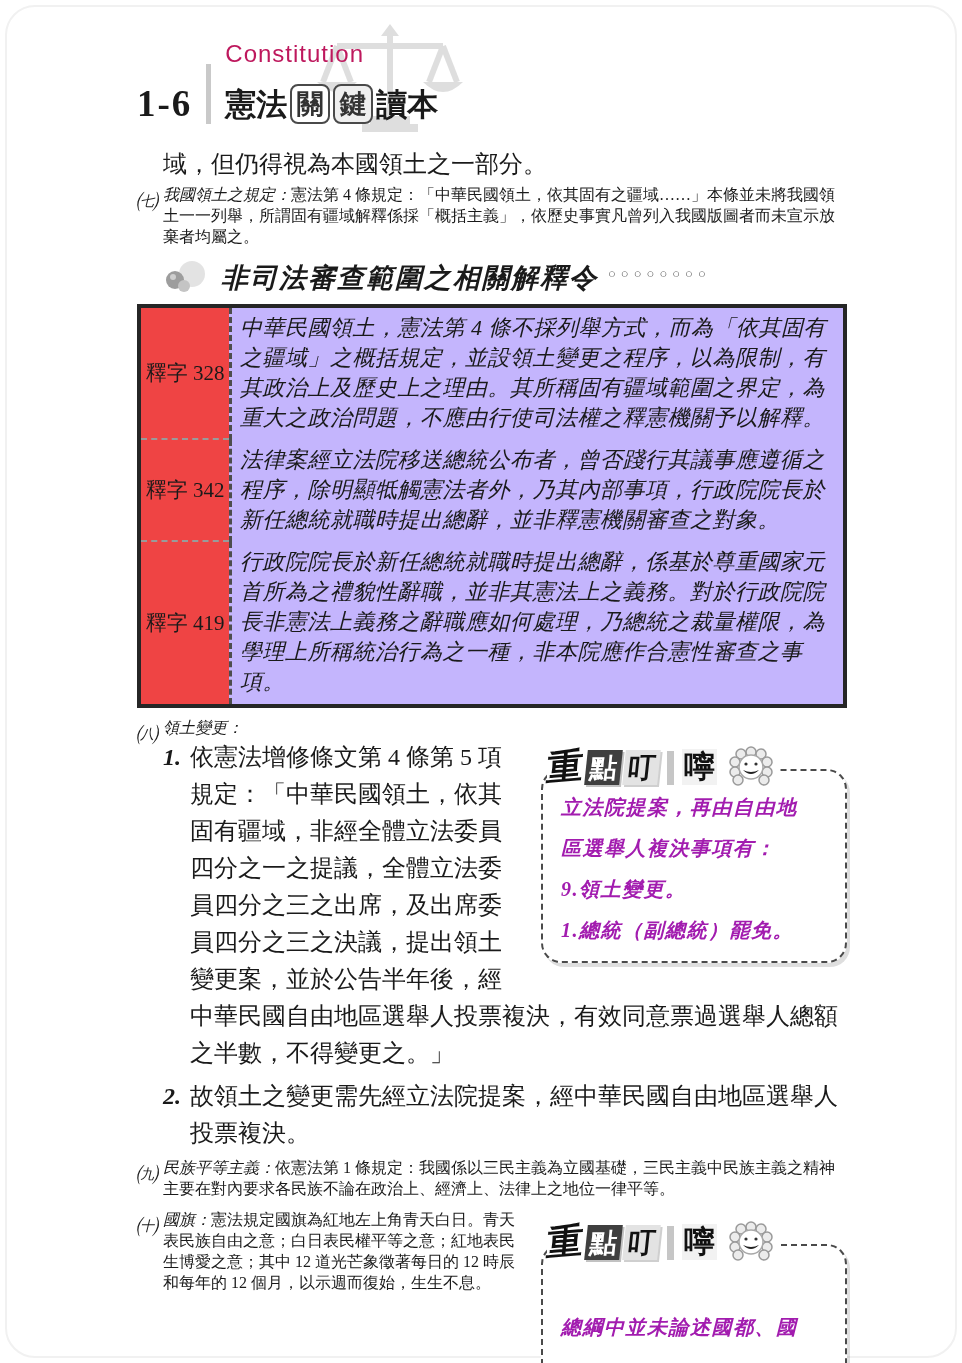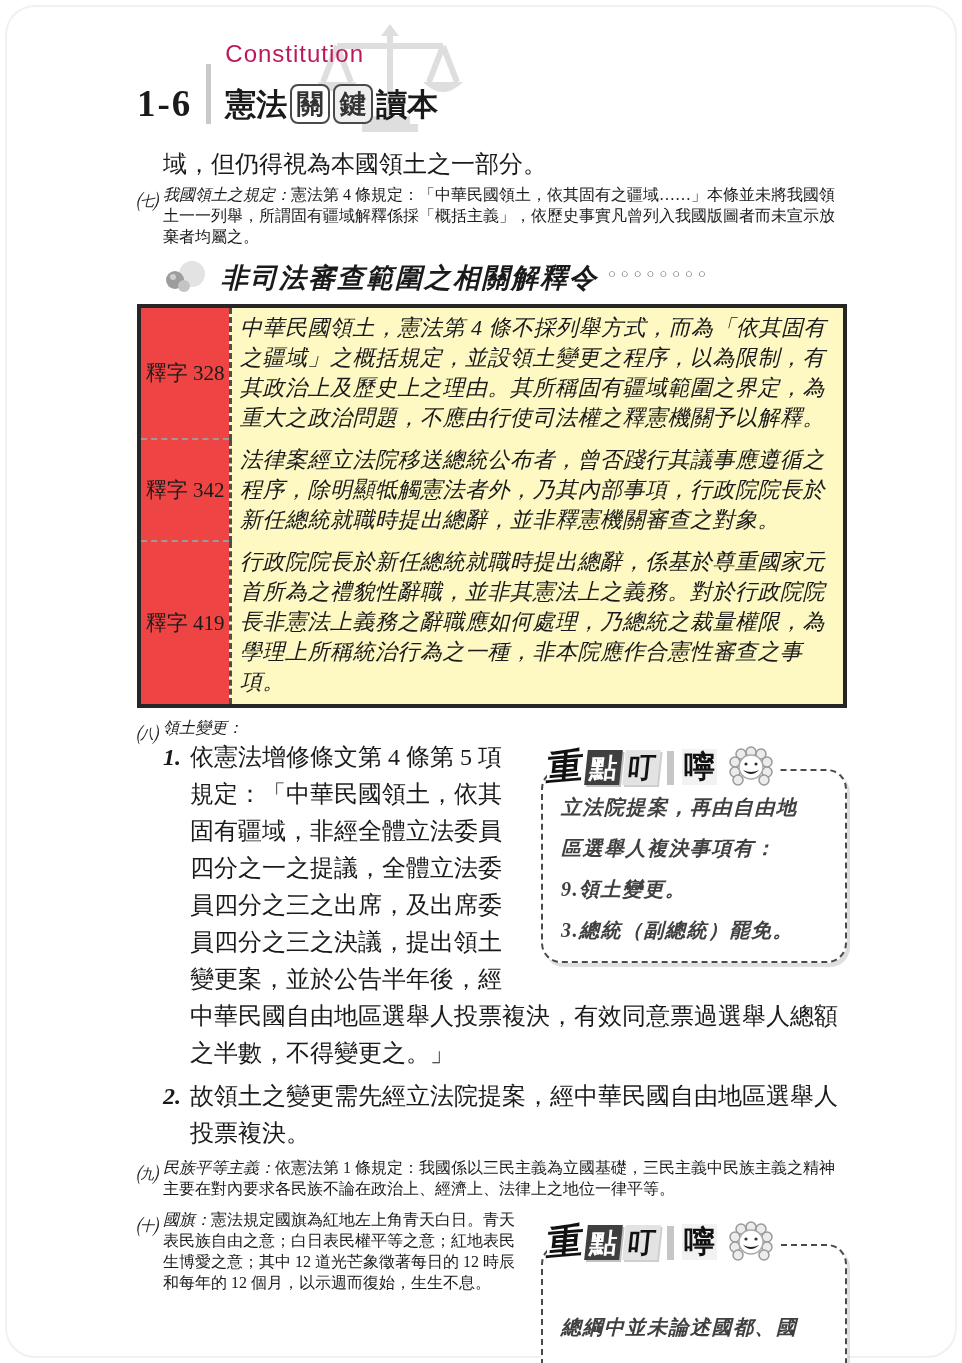--- a/index.html
+++ b/index.html
@@ -36,39 +36,39 @@
   .interp-head{display:flex;align-items:flex-start;gap:10px;margin:12px 0 6px 28px;}
   .interp-title{font-size:27px;font-weight:bold;font-style:italic;letter-spacing:2px;}
   .interp-dots{font-size:13px;color:#555;letter-spacing:5px;padding-top:6px;}
 
   
   .itable{border:4px solid #262626;box-shadow:0 0 0 1px #9a9a9a inset;display:grid;
     grid-template-columns:88px 1fr;margin-bottom:10px;}
   .itable .lbl{background:#ef4444;display:flex;align-items:center;justify-content:center;
     font-size:21px;letter-spacing:0px;border-bottom:2px dashed #9a9a9a;}
   .itable .lbl.last{border-bottom:none;}
-  .itable .txt{border-left:3px dashed #4d4d4d;border-bottom:none;background:#fef9c3;
+  .itable .txt{border-left:3px dashed #4d4d4d;border-bottom:none;background:#c4b5fd;
     padding:5px 8px 7px 8px;font-size:22px;line-height:30px;font-style:italic;letter-spacing:.5px;}
 
   
   .callout{position:relative;border:2px dashed #4a4a4a;border-radius:20px;background:#fff;
     box-shadow:3px 4px 0 rgba(0,0,0,.13);padding:16px 12px 10px 18px;}
   .callout.box1{float:right;width:272px;margin:30px 0 8px 16px;}
   .callout.box2{float:right;width:272px;margin:34px 0 8px 16px;}
   .tip-head{position:absolute;top:-26px;left:4px;display:flex;align-items:flex-end;gap:3px;
     background:#fff;padding:0 6px 0 0;}
   .tip-head .t1{font-size:36px;font-weight:bold;line-height:1;transform:skewX(-10deg) rotate(-5deg);color:#111;}
   .tip-head .t2{width:35px;height:35px;background:#3f3f3f;color:#fff;display:flex;align-items:center;justify-content:center;
     font-size:27px;font-weight:bold;transform:skewX(-6deg);box-shadow:2px 2px 0 #c2c2c2;}
   .tip-head .t3{width:35px;height:35px;background:#e3e3e3;color:#111;display:flex;align-items:center;justify-content:center;
     font-size:28px;font-weight:bold;transform:skewX(-6deg);box-shadow:2px 2px 0 #cfcfcf;}
   .tip-head .tbar{width:7px;height:34px;background:#c6c6c6;margin:0 5px;}
   .tip-head .t4{font-size:31px;font-weight:bold;line-height:1.1;color:#111;background:#f2f2f2;padding:1px 2px;}
   .tip-head .mascot{margin-left:8px;margin-bottom:-6px;}
-  .tip-line{font-size:20px;line-height:41px;font-weight:bold;font-style:italic;letter-spacing:1.5px;color:#404040;white-space:nowrap;}
+  .tip-line{font-size:20px;line-height:41px;font-weight:bold;font-style:italic;letter-spacing:1.5px;color:#a21caf;white-space:nowrap;}
   .box2 .tip-line{line-height:39px;margin-top:46px;}
   .clear-r{clear:right;}
 
   .mt6{margin-top:6px;} .mt10{margin-top:10px;}
 </style>
 </head>
 <body>
 
 <div class="page-frame"></div>
 
@@ -166,21 +166,21 @@
             <circle cx="23" cy="22" r="12" fill="#fff" stroke="#a8a8a8" stroke-width="1.5"></circle>
             <circle cx="18" cy="19" r="1.6" fill="#333"></circle>
               <circle cx="28" cy="19" r="1.6" fill="#333"></circle>
             <path d="M15 25 Q23 33 31 25 Q23 29 15 25 Z" fill="#222"></path>
           </svg>
         </span>
       </div>
       <div class="tip-line">立法院提案，再由自由地</div>
       <div class="tip-line">區選舉人複決事項有：</div>
       <div class="tip-line">9.領土變更。</div>
-      <div class="tip-line">3.總統（副總統）罷免。</div>
+      <div class="tip-line">1.總統（副總統）罷免。</div>
     </div>
 
     <p class="sub">
       <span class="snum">1.</span>
       <span>依憲法增修條文第 4 條第 5 項規定：「中華民國領土，依其固有疆域，非經全體立法委員四分之一之提議，全體立法委員四分之三之出席，及出席委員四分之三之決議，提出領土變更案，並於公告半年後，經中華民國自由地區選舉人投票複決，有效同意票過選舉人總額之半數，不得變更之。」</span>
     </p>
 
     <p class="sub clear-r mt6">
       <span class="snum">2.</span>
       <span>故領土之變更需先經立法院提案，經中華民國自由地區選舉人投票複決。</span>

